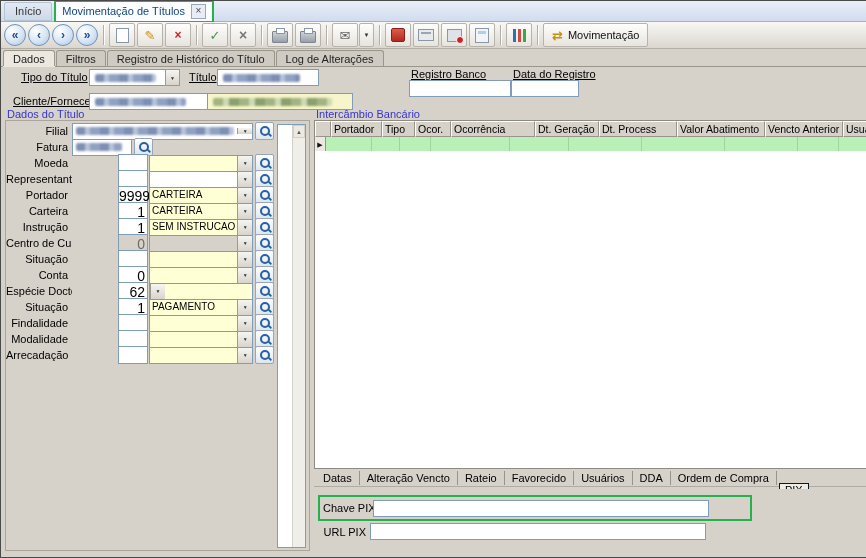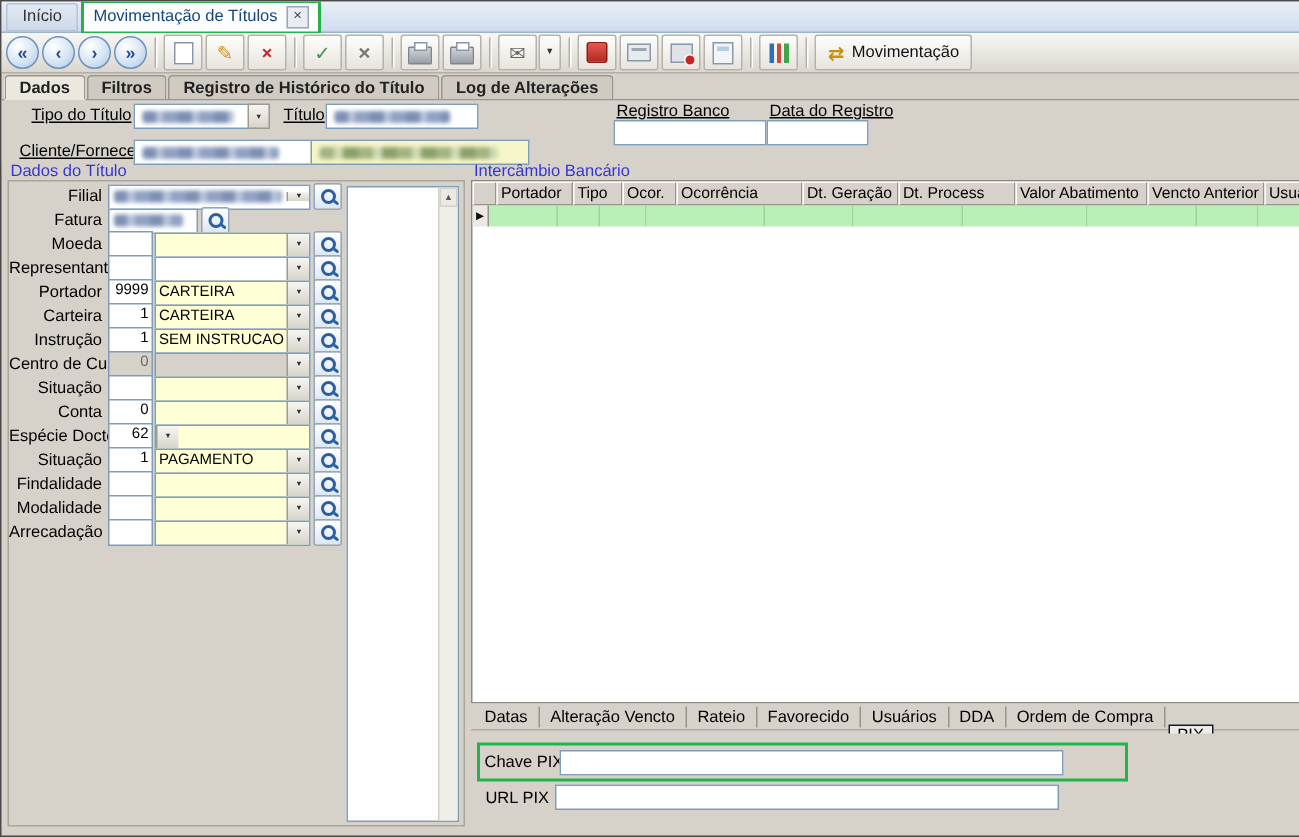--- a/index.html
+++ b/index.html
@@ -37,21 +37,21 @@
   .ic-card{width:14px;height:10px;background:#e8eaec;border:1px solid #8a97a8;}
   .ic-card::before{content:"";position:absolute;left:2px;top:2px;right:2px;height:2px;background:#9aa6b4;}
   .ic-money{width:13px;height:11px;background:#dfe3e8;border:1px solid #8a97a8;}
   .ic-money::after{content:"";position:absolute;right:-3px;bottom:-3px;width:6px;height:6px;border-radius:50%;background:#cc2222;border:1px solid #fff;}
   .ic-calc{width:12px;height:13px;background:#f2f4f6;border:1px solid #8a97a8;}
   .ic-calc::before{content:"";position:absolute;left:2px;top:2px;right:2px;height:3px;background:#b5cee8;}
   .ic-chart{width:13px;height:13px;background:linear-gradient(90deg,#2e6fbd 0 3px,transparent 3px 5px,#d04b3e 5px 8px,transparent 8px 10px,#3fa64a 10px 13px);}
 
   
   .main-tabs{position:absolute;top:48px;left:0;right:0;height:17px;display:flex;align-items:flex-end;padding-left:2px;border-bottom:1px solid #9a968c;}
-  .mtab{padding:2px 9px 1px;border:1px solid #9a968c;border-bottom:none;background:#cfcbc2;margin-right:1px;border-radius:3px 3px 0 0;color:#222;white-space:nowrap;font-weight:bold;}
+  .mtab{padding:2px 9px 1px;border:1px solid #9a968c;border-bottom:none;background:#cfcbc2;margin-right:1px;border-radius:3px 3px 0 0;color:#222;white-space:nowrap;}
   .mtab.active{background:#ece8e0;box-shadow:0 1px 0 #ece8e0;}
 
   
   .header-form{position:absolute;top:66px;left:0;right:0;height:42px;background:#d6d2ca;}
   .hf-label{position:absolute;white-space:nowrap;text-decoration:underline;}
   .hf-input{position:absolute;height:15px;background:#fff;border:1px solid #7f9db9;display:flex;align-items:center;font-size:11px;padding:0 2px;font-family:inherit;}
   .hf-yellow{background:#f7f6ca;}
   .mini-btn{position:absolute;width:13px;height:15px;background:linear-gradient(#f6f5f1,#d8d4cb);border:1px solid #9d9a91;display:flex;align-items:center;justify-content:center;font-size:5px;color:#333;}
 
   .redact{display:inline-block;height:8px;margin:0 3px;border-radius:2px;filter:blur(1.3px);}
@@ -60,21 +60,21 @@
   .r-green{background:repeating-linear-gradient(90deg,#a3b383 0 10px,#cfd9b4 10px 16px,#8ba06e 16px 26px);width:85%;}
 
   
   .content{position:absolute;top:108px;left:0;right:0;bottom:4px;}
   .panel-title{color:#3535cf;height:11px;line-height:11px;margin-left:2px;white-space:nowrap;}
   .left-panel{position:absolute;left:4px;top:0;width:305px;bottom:2px;}
   .left-box{position:absolute;top:11px;left:0;right:0;bottom:0;border:1px solid #aaa69c;background:#d6d2ca;display:flex;padding-top:2px;}
   .frow{display:flex;align-items:center;height:16px;flex:none;}
   .flabel{width:62px;text-align:right;padding-right:4px;flex:none;white-space:nowrap;overflow:hidden;}
   .fcontent{flex:1;display:flex;align-items:center;height:15px;margin-right:3px;}
-  .code-box{width:26px;height:15px;border:1px solid #7f9db9;background:#fff;text-align:right;padding:1px 2px 0 0;flex:none;font-size:10px;}
+  .code-box{width:26px;height:15px;border:1px solid #7f9db9;background:#fff;text-align:right;padding:1px 2px 0 0;flex:none;font-size:14px;margin-left:46px;}
   .code-box.disabled{background:#d6d2ca;color:#6f6b63;}
   .combo{flex:1;height:15px;border:1px solid #7f9db9;background:#fff;display:flex;align-items:stretch;margin-left:1px;overflow:hidden;}
   .combo.yellow{background:#ffffd6;}
   .combo.disabled{background:#d6d2ca;}
   .combo-text{flex:1;padding:1px 2px 0;font-size:10px;white-space:nowrap;overflow:hidden;}
   .combo-btn{width:14px;background:linear-gradient(#f6f5f1,#d8d4cb);border-left:1px solid #9d9a91;display:flex;align-items:center;justify-content:center;font-size:5px;color:#333;flex:none;}
   .mag-btn{width:17px;height:16px;margin-left:2px;border:1px solid #96a7bb;border-radius:2px;background:linear-gradient(#ffffff,#dde6f0);display:flex;align-items:center;justify-content:center;flex:none;}
   .mag-icon{width:6px;height:6px;border:2px solid #2b5fa3;border-radius:50%;position:relative;}
   .mag-icon::after{content:"";position:absolute;width:4px;height:2px;background:#2b5fa3;transform:rotate(40deg);right:-4px;bottom:-2px;border-radius:1px;}
   .tinput{height:15px;border:1px solid #7f9db9;background:#fff;display:flex;align-items:center;overflow:hidden;}

